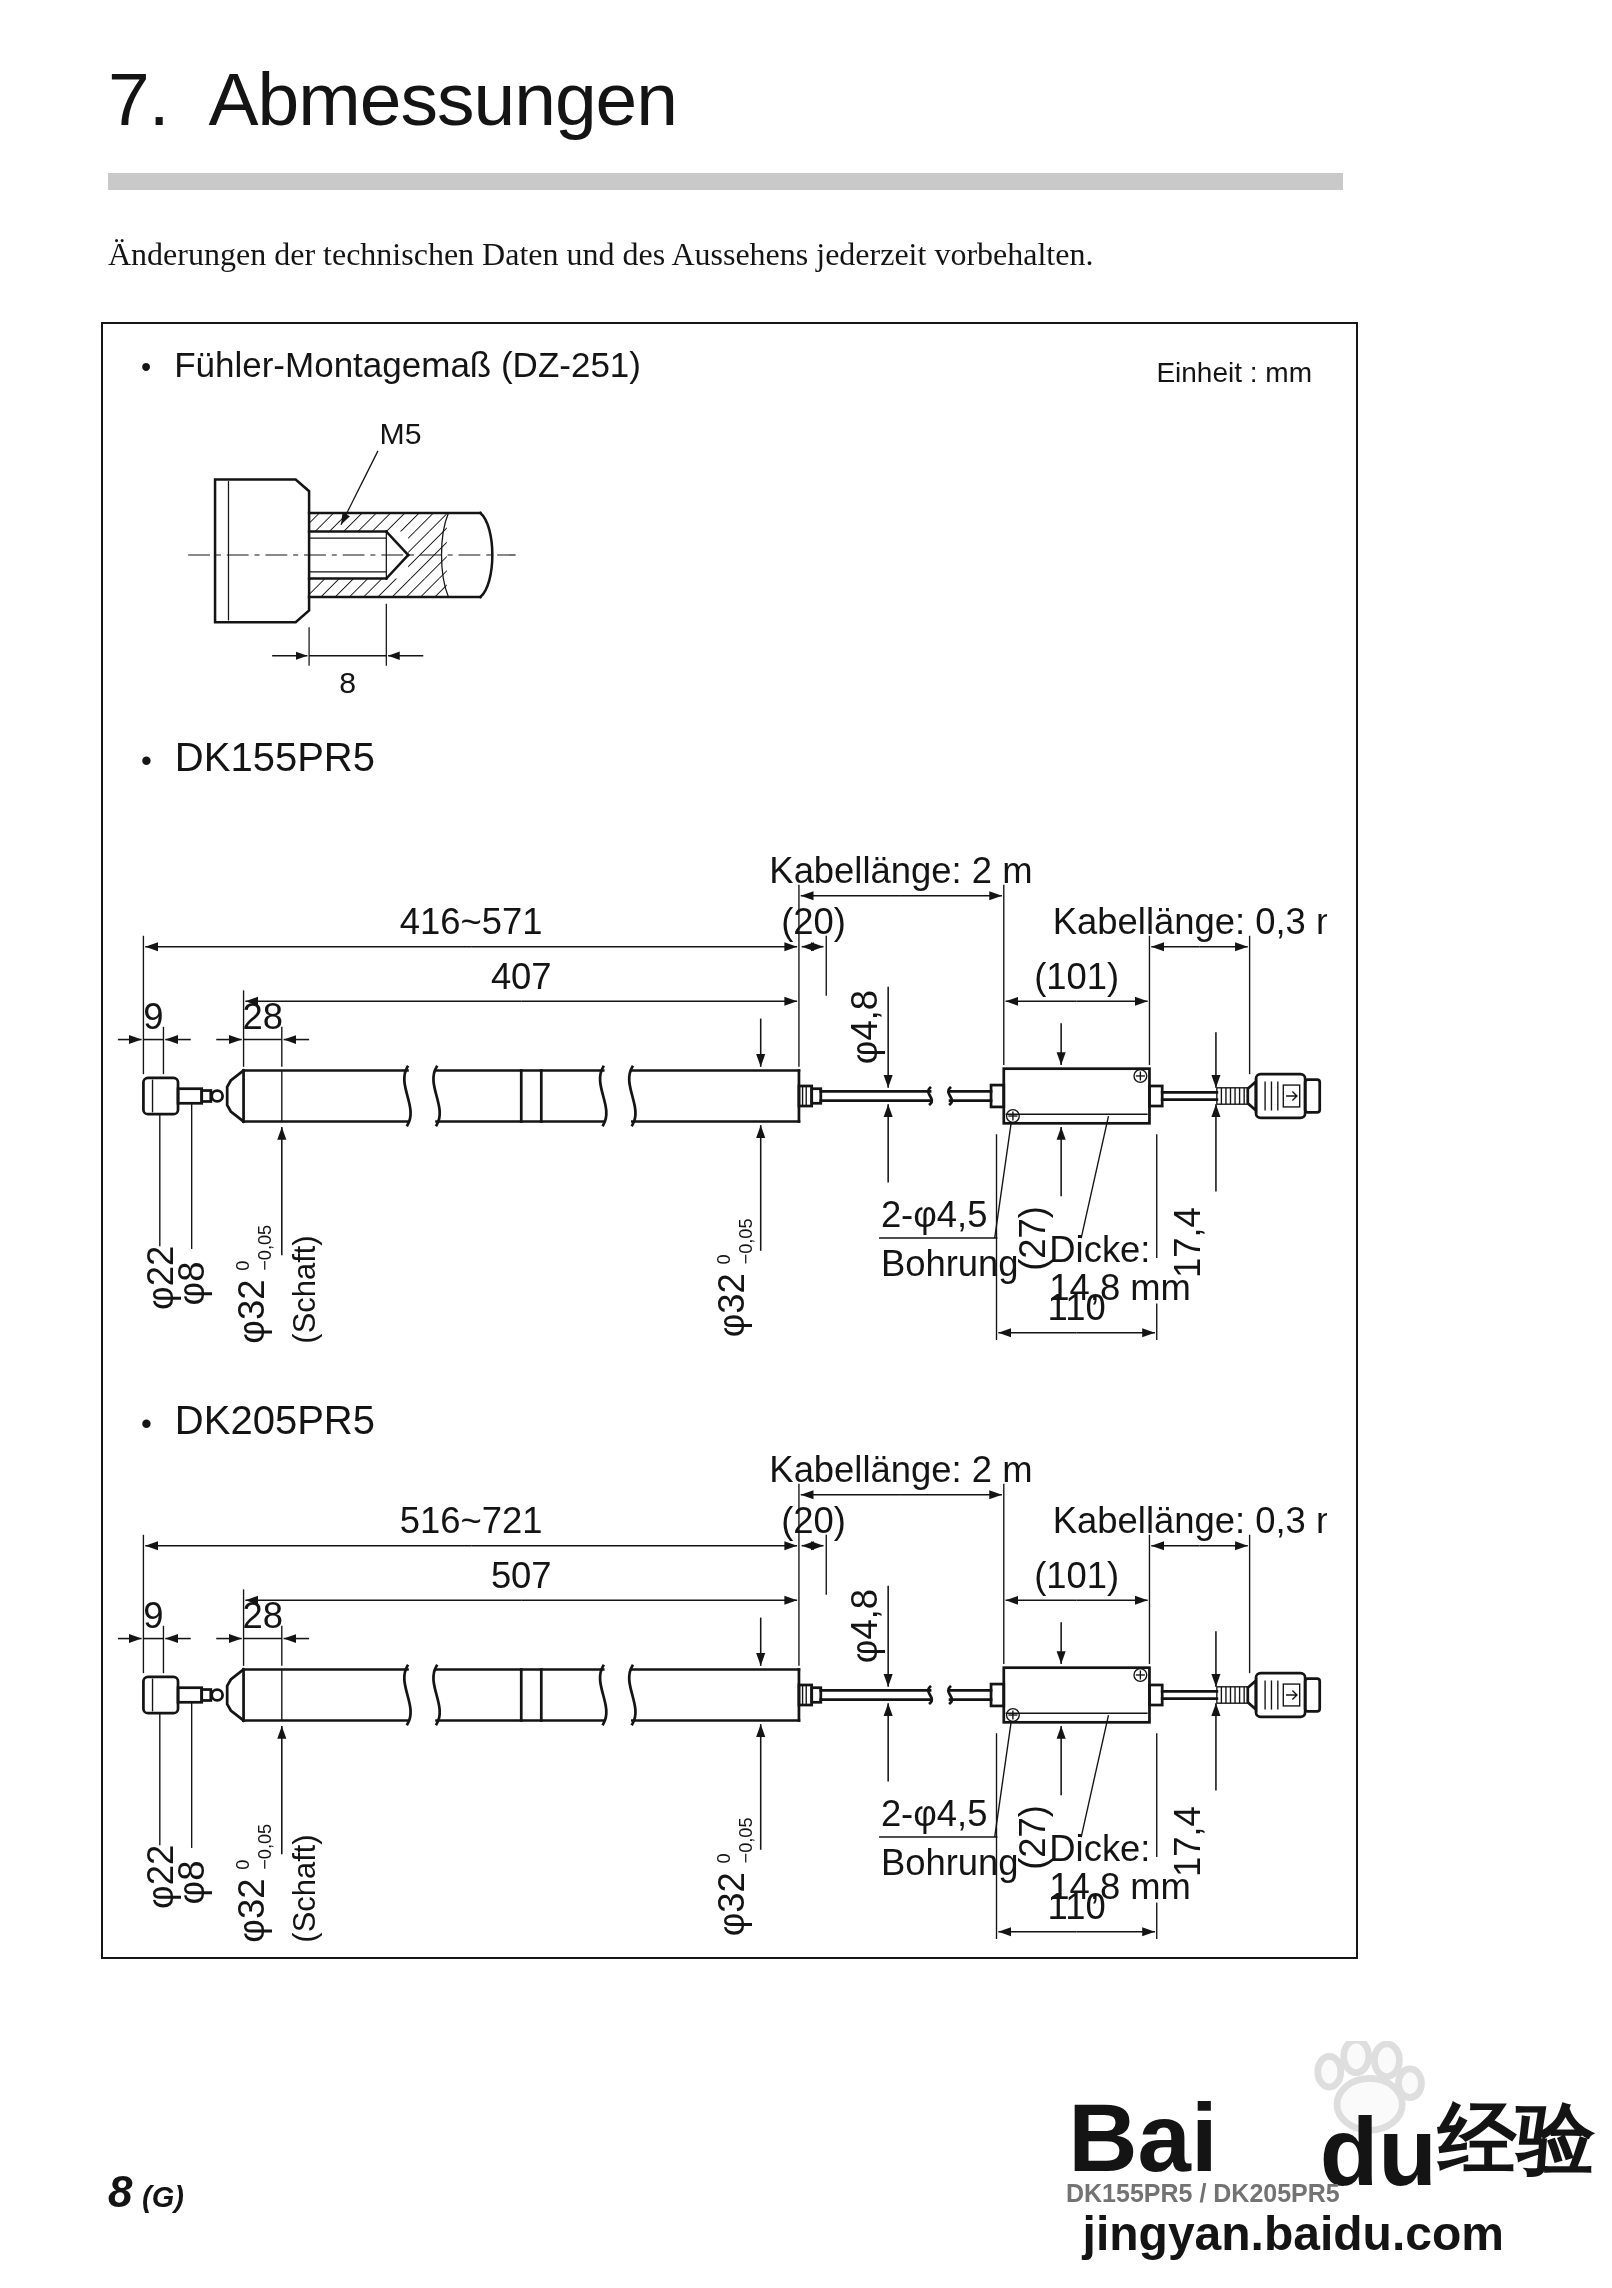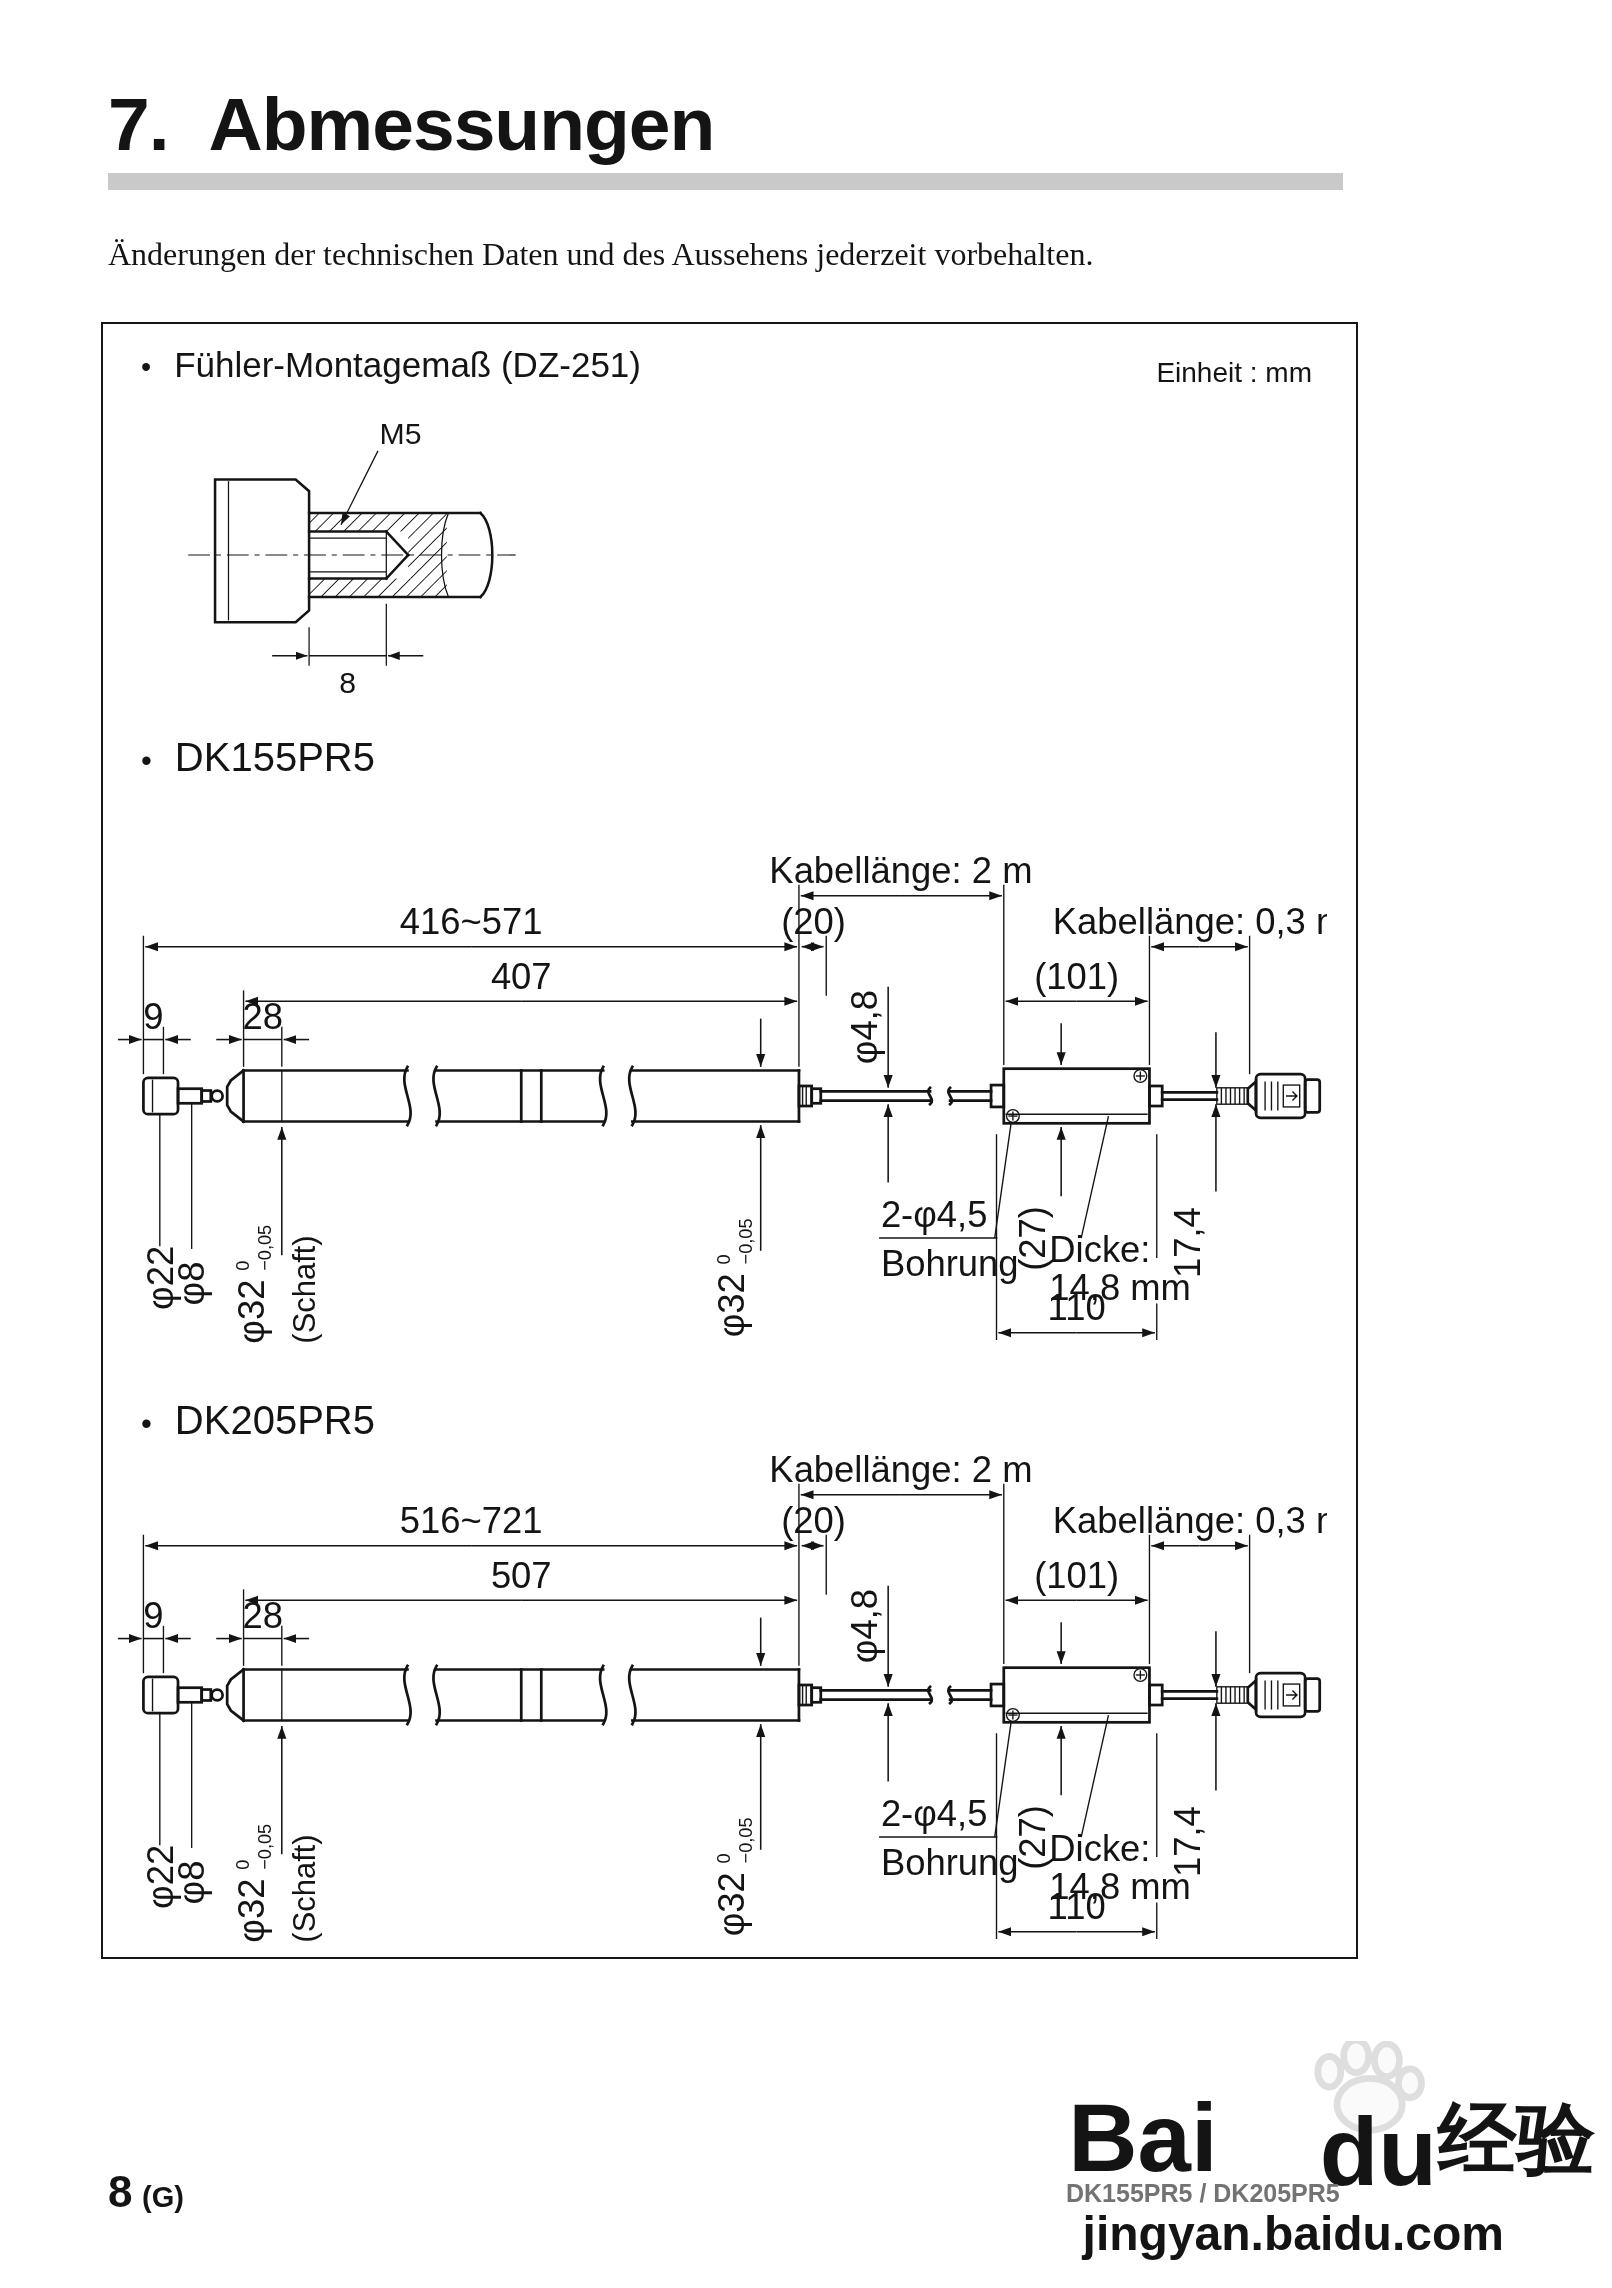--- a/index.html
+++ b/index.html
@@ -1,40 +1,40 @@
 <!DOCTYPE html>
 <html><head>
 <meta charset="utf-8">
 <style>
   html,body{margin:0;padding:0;background:#777;}
   .page{position:relative;width:1612px;height:2288px;background:#ffffff;margin:0 auto;
         font-family:"Liberation Sans",sans-serif;color:#141414;overflow:hidden;}
   .abs{position:absolute;}
-  .title{left:108px;top:81px;font-size:75px;font-weight:bold;letter-spacing:-1px;white-space:nowrap;}
+  .title{left:108px;top:56px;font-size:75px;font-weight:normal;letter-spacing:-1px;white-space:nowrap;}
   .title .sec{margin-right:40px;}
   .titlebar{left:108px;top:173px;width:1235px;height:17.3px;background:#c9c9c9;}
   .notice{left:108px;top:236px;font-family:"Liberation Serif",serif;font-size:32px;white-space:nowrap;}
   .panel{left:101px;top:322px;width:1253px;height:1633px;border:2.9px solid #161616;}
   .bullet-row{display:flex;align-items:baseline;white-space:nowrap;}
   .bullet{font-size:29px;margin-right:23px;}
   .mount-title{left:38px;top:21px;font-size:35px;}
   .unit{right:44px;top:33px;font-size:28px;text-align:center;}
   .probe-head{left:38px;font-size:40px;}
   .probe-head .bullet{font-size:31px;}
   
   svg .tk{stroke:#141414;stroke-width:3;fill:none;stroke-linejoin:miter;stroke-linecap:square;}
   svg .tn{stroke:#141414;stroke-width:1.5;fill:none;}
   svg .dim{stroke:#141414;stroke-width:1.7;fill:none;}
   svg .cl{stroke:#141414;stroke-width:1.4;fill:none;stroke-dasharray:26 7 6 7;}
   svg text{fill:#141414;font-family:"Liberation Sans",sans-serif;}
   svg .dt{font-size:40px;}
   svg .dm{font-size:34px;}
   svg .ds{font-size:20px;}
   svg .mid{text-anchor:middle;}
-  .footer-left{left:108px;top:2167px;font-weight:bold;}
+  .footer-left{left:108px;top:2167px;font-weight:bold;font-style:italic;}
   .footer-left .num{font-size:44px;}
   .footer-left .sfx{font-size:29px;margin-left:9.6px;}
   .footer-models{left:1066px;top:2179px;font-size:25px;color:#737373;font-weight:bold;}
   .wm{left:1068px;top:2041px;}
   .wm text{font-weight:bold;}
 </style>
 </head>
 <body>
 
 <div class="page">

